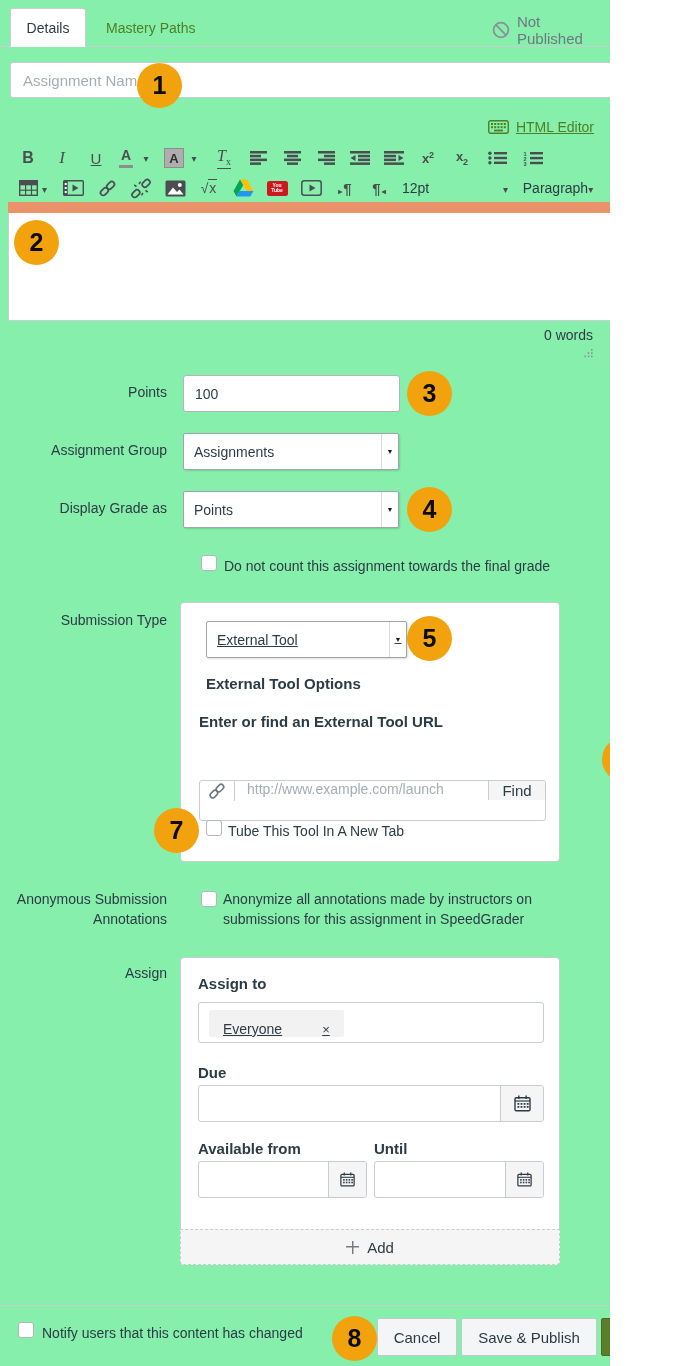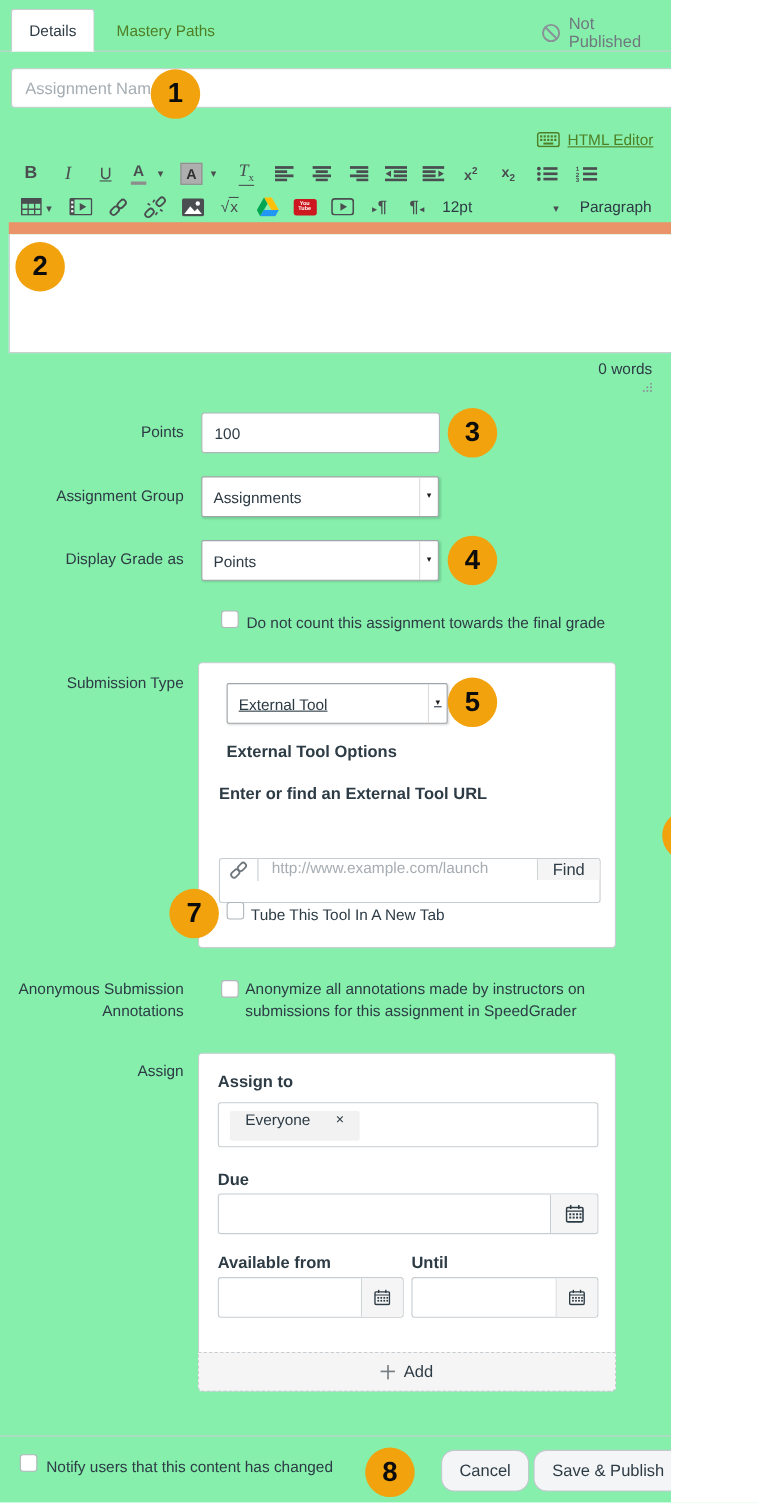--- a/index.html
+++ b/index.html
@@ -46,21 +46,21 @@
   .g-supsub{font-size:13px;font-weight:bold;}
   .g-supsub sup,.g-supsub sub{font-size:9px;}
   .m8{margin-left:8px;} .m6{margin-left:6px;}
   .yt{width:21px;height:15px;background:#cc181e;border-radius:2.5px;color:#fff;display:flex;
       flex-direction:column;align-items:center;justify-content:center;font-size:5px;font-weight:bold;line-height:5.5px;}
   .dir{display:flex;align-items:center;font-size:15px;font-weight:bold;color:#4a4e51;}
   .tri-r::after{content:"▸";font-size:8px;margin-right:1px;}
   .tri-l::after{content:"◂";font-size:8px;margin-left:1px;}
   .dd{height:26px;display:flex;align-items:center;justify-content:space-between;font-size:14px;cursor:pointer;}
   .dd-size{width:106px;margin-left:6px;}
-  .dd-para{width:100px;margin-left:19px;}
+  .dd-para{width:100px;justify-content:center;}
   .a11y-btn{margin-left:8px;width:26px;}
   .editor-topbar{position:absolute;left:8px;top:202px;width:661px;height:11px;background:#ea9368;}
   .editor-area{position:absolute;left:8px;top:213px;width:661px;height:108px;box-sizing:border-box;
       border:1px solid #c9cfd3;border-top:none;background:#fff;}
   .scrollbar{position:absolute;right:0;top:0;width:9px;height:100%;}
   .scroll-salmon{height:87%;background:#ea9368;}
   .scroll-gray{height:13%;background:#e0e0e0;}
   .word-count{position:absolute;top:327px;right:17px;font-size:14px;color:#2d3b45;}
   .grip{position:absolute;top:345px;right:16px;cursor:nwse-resize;}
   
@@ -105,21 +105,21 @@
       padding:0 12px;color:#2d3b45;background:transparent;}
   .url-input::placeholder{color:#a5adb3;}
   .find-btn{width:57px;border:none;border-left:1px solid #c7cdd1;background:#f5f5f5;font-size:15px;
       font-family:inherit;color:#2d3b45;cursor:pointer;border-radius:0 2px 2px 0;}
   .chk-newtab{left:25px;top:217px;}
   .newtab-lbl{left:47px;top:218px;}
   .panel-h{font-size:15px;font-weight:bold;}
   .assignto-h{left:17px;top:17px;}
   .token-field{left:17px;top:44px;width:346px;height:41px;border:1px solid #c7cdd1;border-radius:3px;box-sizing:border-box;}
   .token{position:absolute;left:10px;top:7px;height:27px;background:#f2f2f2;border-radius:2px;display:flex;
-      align-items:flex-start;padding:0 14px;gap:23px;font-size:14px;}
+      align-items:flex-end;padding:0 14px;gap:40px;font-size:14px;text-decoration:underline;}
   .token-x{font-size:13px;cursor:pointer;}
   .due-h{left:17px;top:106px;}
   .date-group{border:1px solid #c7cdd1;border-radius:3px;box-sizing:border-box;display:flex;align-items:stretch;height:37px;}
   .due-group{left:17px;top:127px;width:346px;}
   .avail-h{left:17px;top:182px;}
   .until-h{left:193px;top:182px;}
   .avail-group{left:17px;top:203px;width:169px;}
   .until-group{left:193px;top:203px;width:170px;}
   .date-input{flex:1;min-width:0;border:none;outline:none;font-family:inherit;font-size:14px;padding:0 8px;background:transparent;}
   .cal-btn{border:none;border-left:1px solid #c7cdd1;background:#f5f5f5;display:flex;align-items:center;
@@ -127,22 +127,22 @@
   .cal-lg{width:43px;} .cal-sm{width:38px;}
   .add-row{position:absolute;left:-1px;right:-1px;bottom:-1px;height:36px;background:#f5f5f5;
       border:1px dashed #c7cdd1;border-radius:0 0 4px 4px;display:flex;align-items:center;justify-content:center;
       gap:8px;cursor:pointer;box-sizing:border-box;}
   .plus-icon{width:13px;height:13px;
       background:linear-gradient(#767d82,#767d82) center/13px 1.5px no-repeat,
                  linear-gradient(#767d82,#767d82) center/1.5px 13px no-repeat;}
   .add-text{font-size:15px;color:#2d3b45;}
   
   .footer-line{position:absolute;left:0;top:1305px;width:689px;border-top:1px solid #c7cdd1;}
-  .btn{position:absolute;top:1318px;height:38px;border-radius:12px;font-size:15px;font-family:inherit;
-      cursor:pointer;box-sizing:border-box;margin-left:24px;}
+  .btn{position:absolute;top:1318px;height:38px;border-radius:2px;font-size:15px;font-family:inherit;
+      cursor:pointer;box-sizing:border-box;}
   .btn-cancel{left:377px;width:80px;background:#f4f5f6;border:1px solid #c2c8ce;color:#2d3b45;}
   .btn-savepub{left:461px;width:136px;background:#f4f5f6;border:1px solid #c2c8ce;color:#2d3b45;}
   .btn-save{left:601px;width:87px;background:#5a7e2a;border:1px solid #4d6c23;color:#fff;}
 </style>
 </head>
 <body>
 
 <div class="page">
 
   <div class="tabline"></div>

